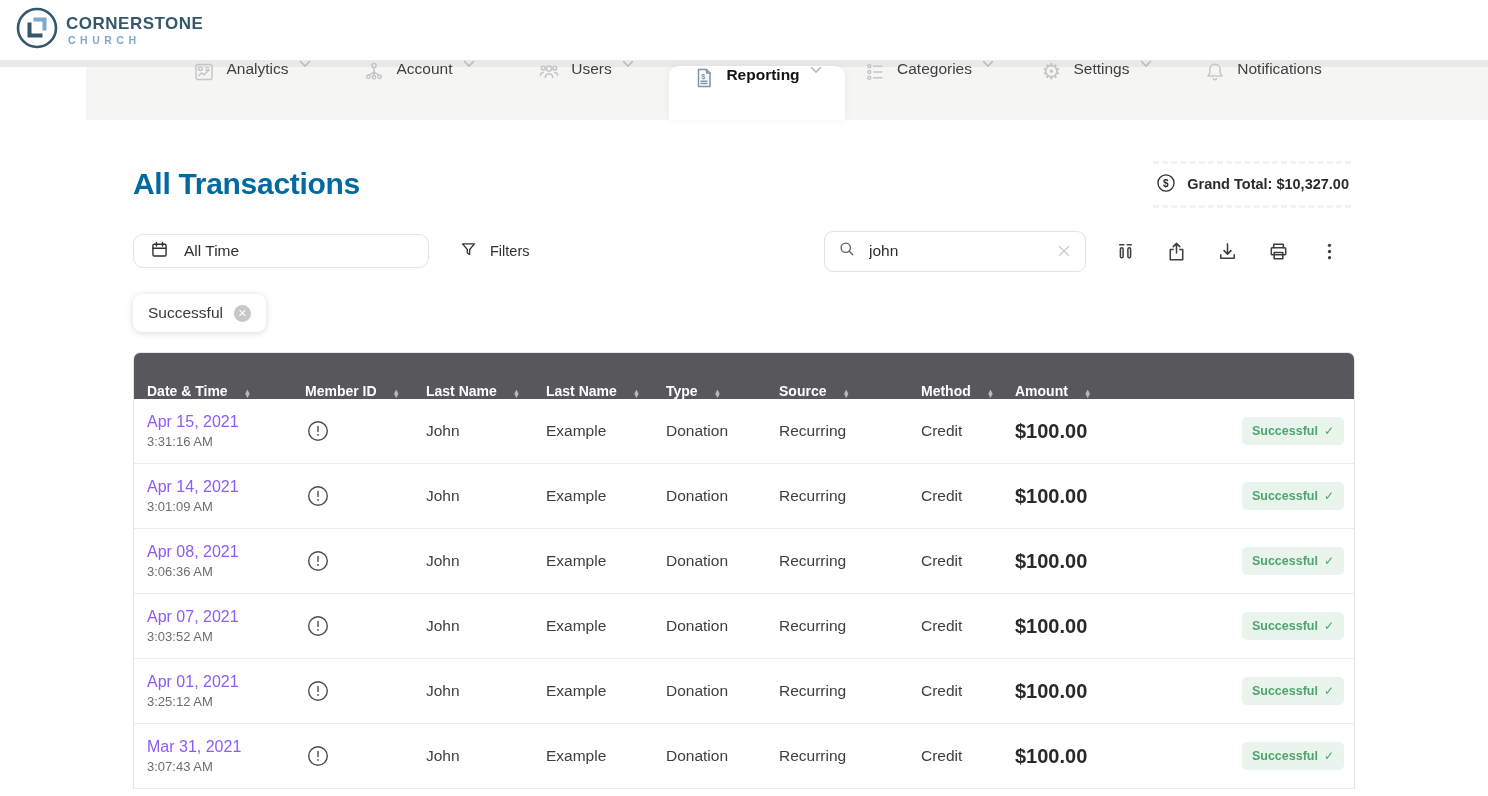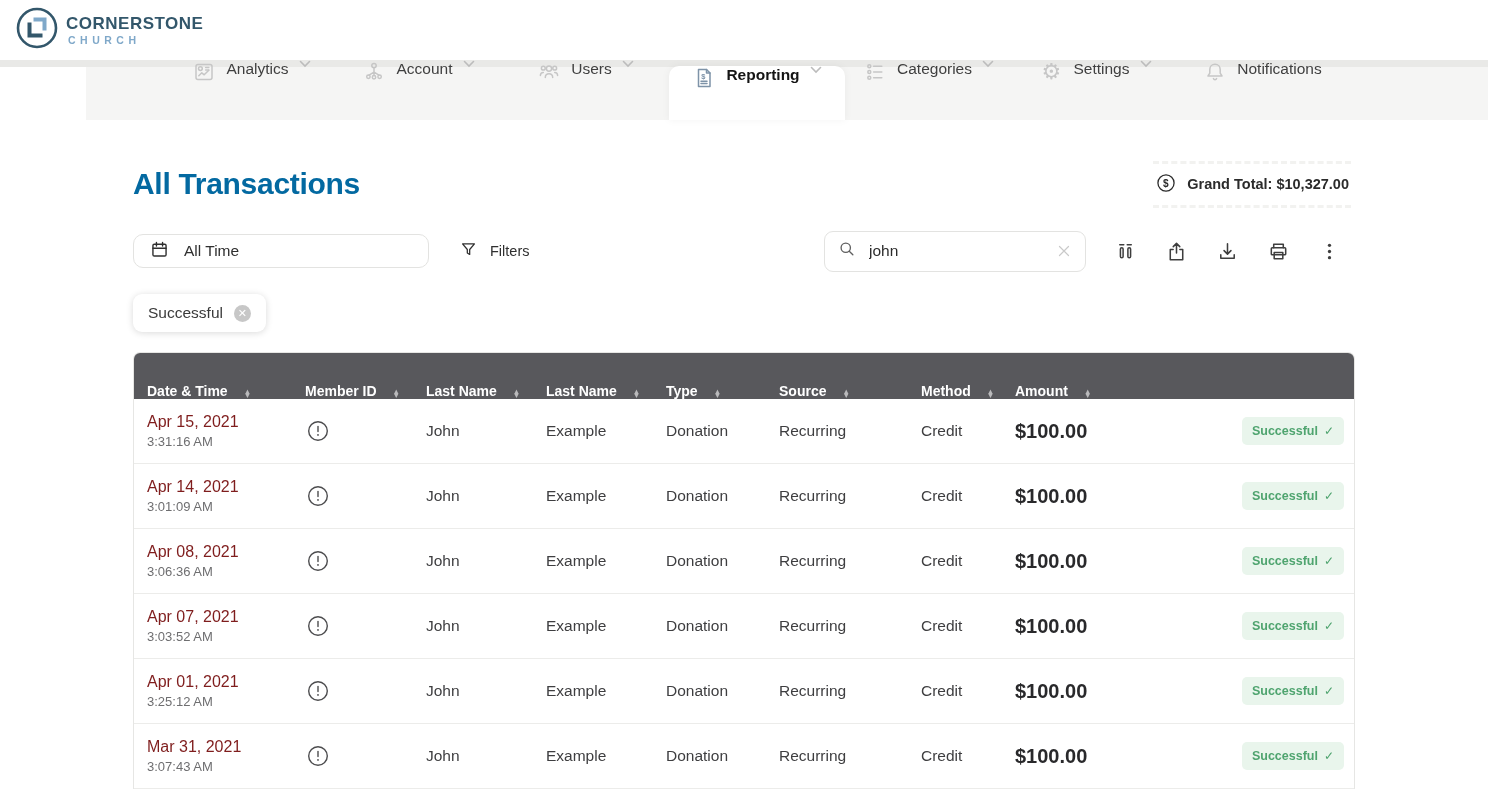--- a/index.html
+++ b/index.html
@@ -57,21 +57,21 @@
 
   
   .table { margin-top:20px; border:1px solid #e6e6e4; border-bottom:none; border-radius:7px 7px 0 0; }
   .grid { display:grid; grid-template-columns:158px 121px 120px 120px 113px 142px 94px 130px 1fr; align-items:center; }
   .thead { background:#58585c; height:46px; border-radius:6px 6px 0 0; }
   .th { display:flex; align-items:flex-end; gap:16px; padding-left:13px; color:#fff; font-size:14px; font-weight:700; cursor:pointer; height:100%; }
   .sort { display:flex; flex-direction:column; gap:0; }
   .sort span { font-size:7.5px; line-height:0.62; color:#bababc; font-style:normal; }
   .trow { height:65px; border-bottom:1px solid #ececea; background:#fff; }
   .cell { padding-left:13px; font-size:15.5px; color:#3e3e40; }
-  .date-main { font-size:16px; color:#7f1d1d; }
+  .date-main { font-size:16px; color:#8b5cf6; }
   .time-sub { font-size:13px; color:#6e6e70; margin-top:3px; }
   .alert-btn { width:26px; height:26px; display:flex; align-items:center; justify-content:center; cursor:pointer; }
   .amount { font-weight:700; font-size:20px; color:#29292b; }
   .status-cell { display:flex; justify-content:flex-end; padding-right:10px; }
   .badge { background:#e9f5ec; color:#4fa46f; font-weight:700; font-size:12.5px; padding:7px 10px; border-radius:5px; display:flex; align-items:center; gap:6px; }
   .badge-check { font-weight:400; font-size:12px; }
 </style>
 </head>
 <body>
 

